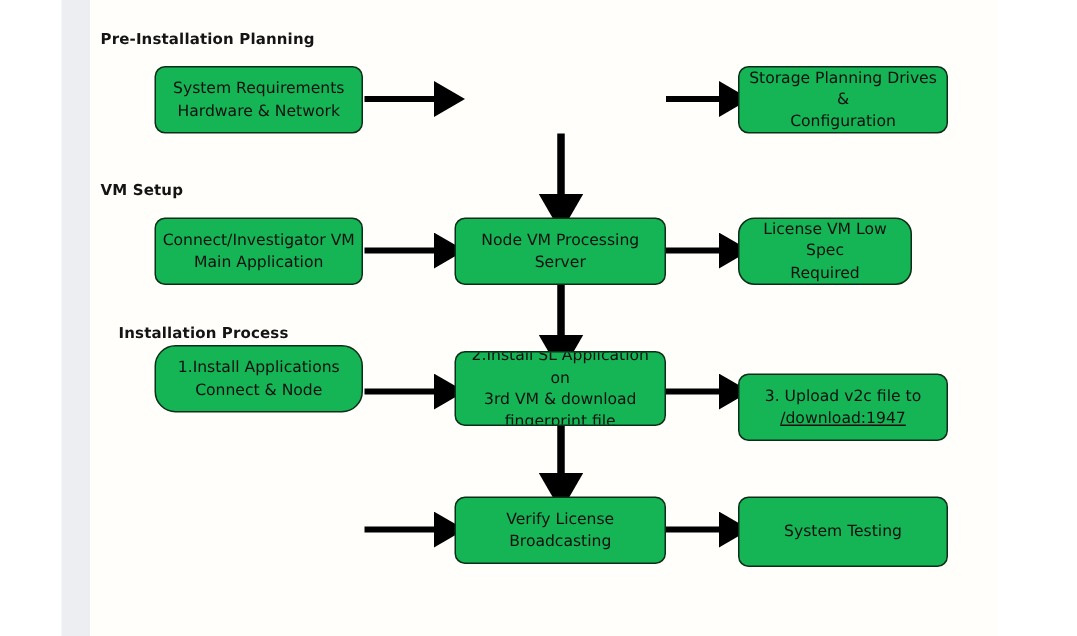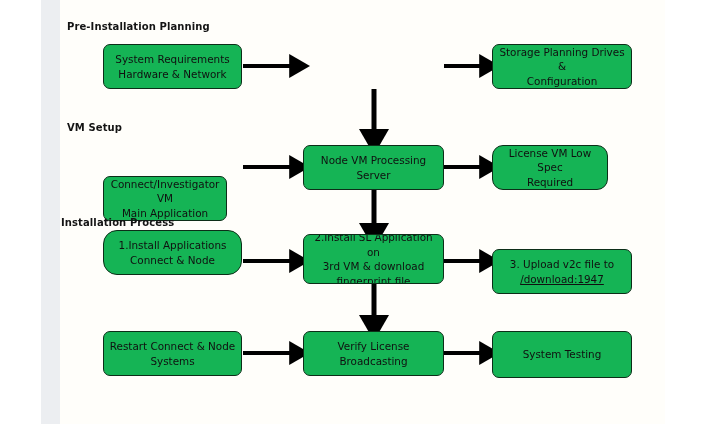--- a/index.html
+++ b/index.html
@@ -132,57 +132,53 @@
   </div>
 
 
   <div class="node" style="left:492px; top:44px; width:140px; height:45px;">
     <span class="node-text">Storage Planning Drives &amp;
 Configuration</span>
   </div>
 
   <div class="section-heading" style="left:67px; top:121px;">VM Setup</div>
 
-  <div class="node" style="left:103px; top:145px; width:124px; height:45px;margin-top:31px;">
+  <div class="node" style="left:103px; top:145px; width:139px; height:45px;">
     <span class="node-text">Connect/Investigator VM
 Main Application</span>
   </div>
 
   <div class="node" style="left:303px; top:145px; width:141px; height:45px;">
     <span class="node-text">Node VM Processing
 Server</span>
   </div>
 
   <div class="node" style="left:492px; top:145px; width:116px; height:45px;border-radius:11px;">
     <span class="node-text">License VM Low Spec
 Required</span>
   </div>
 
-  <div class="section-heading" style="left:61px; top:216px;">Installation Process</div>
+  <div class="section-heading" style="left:79px; top:216px;">Installation Process</div>
 
   <div class="node" style="left:103px; top:230px; width:139px; height:45px;border-radius:14px;">
     <span class="node-text">1.Install Applications
 Connect &amp; Node</span>
   </div>
 
   <div class="node" style="left:303px; top:234px; width:141px; height:50px;">
     <span class="node-text">2.Install SL Application on
 3rd VM &amp; download
 fingerprint file</span>
   </div>
 
   <div class="node link-node" style="left:492px; top:249px; width:140px; height:45px;">
     <span class="node-text"><span>3. Upload v2c file to</span><br><span class="url-line">/download:1947</span></span>
   </div>
 
 
-  <div class="node" style="left:103px; top:331px; width:139px; height:45px;">
-    <span class="node-text">Restart Connect &amp; Node
-Systems</span>
-  </div>
 
   <div class="node" style="left:303px; top:331px; width:141px; height:45px;">
     <span class="node-text">Verify License
 Broadcasting</span>
   </div>
 
   <div class="node" style="left:492px; top:331px; width:140px; height:47px;">
     <span class="node-text">System Testing</span>
   </div>
 

